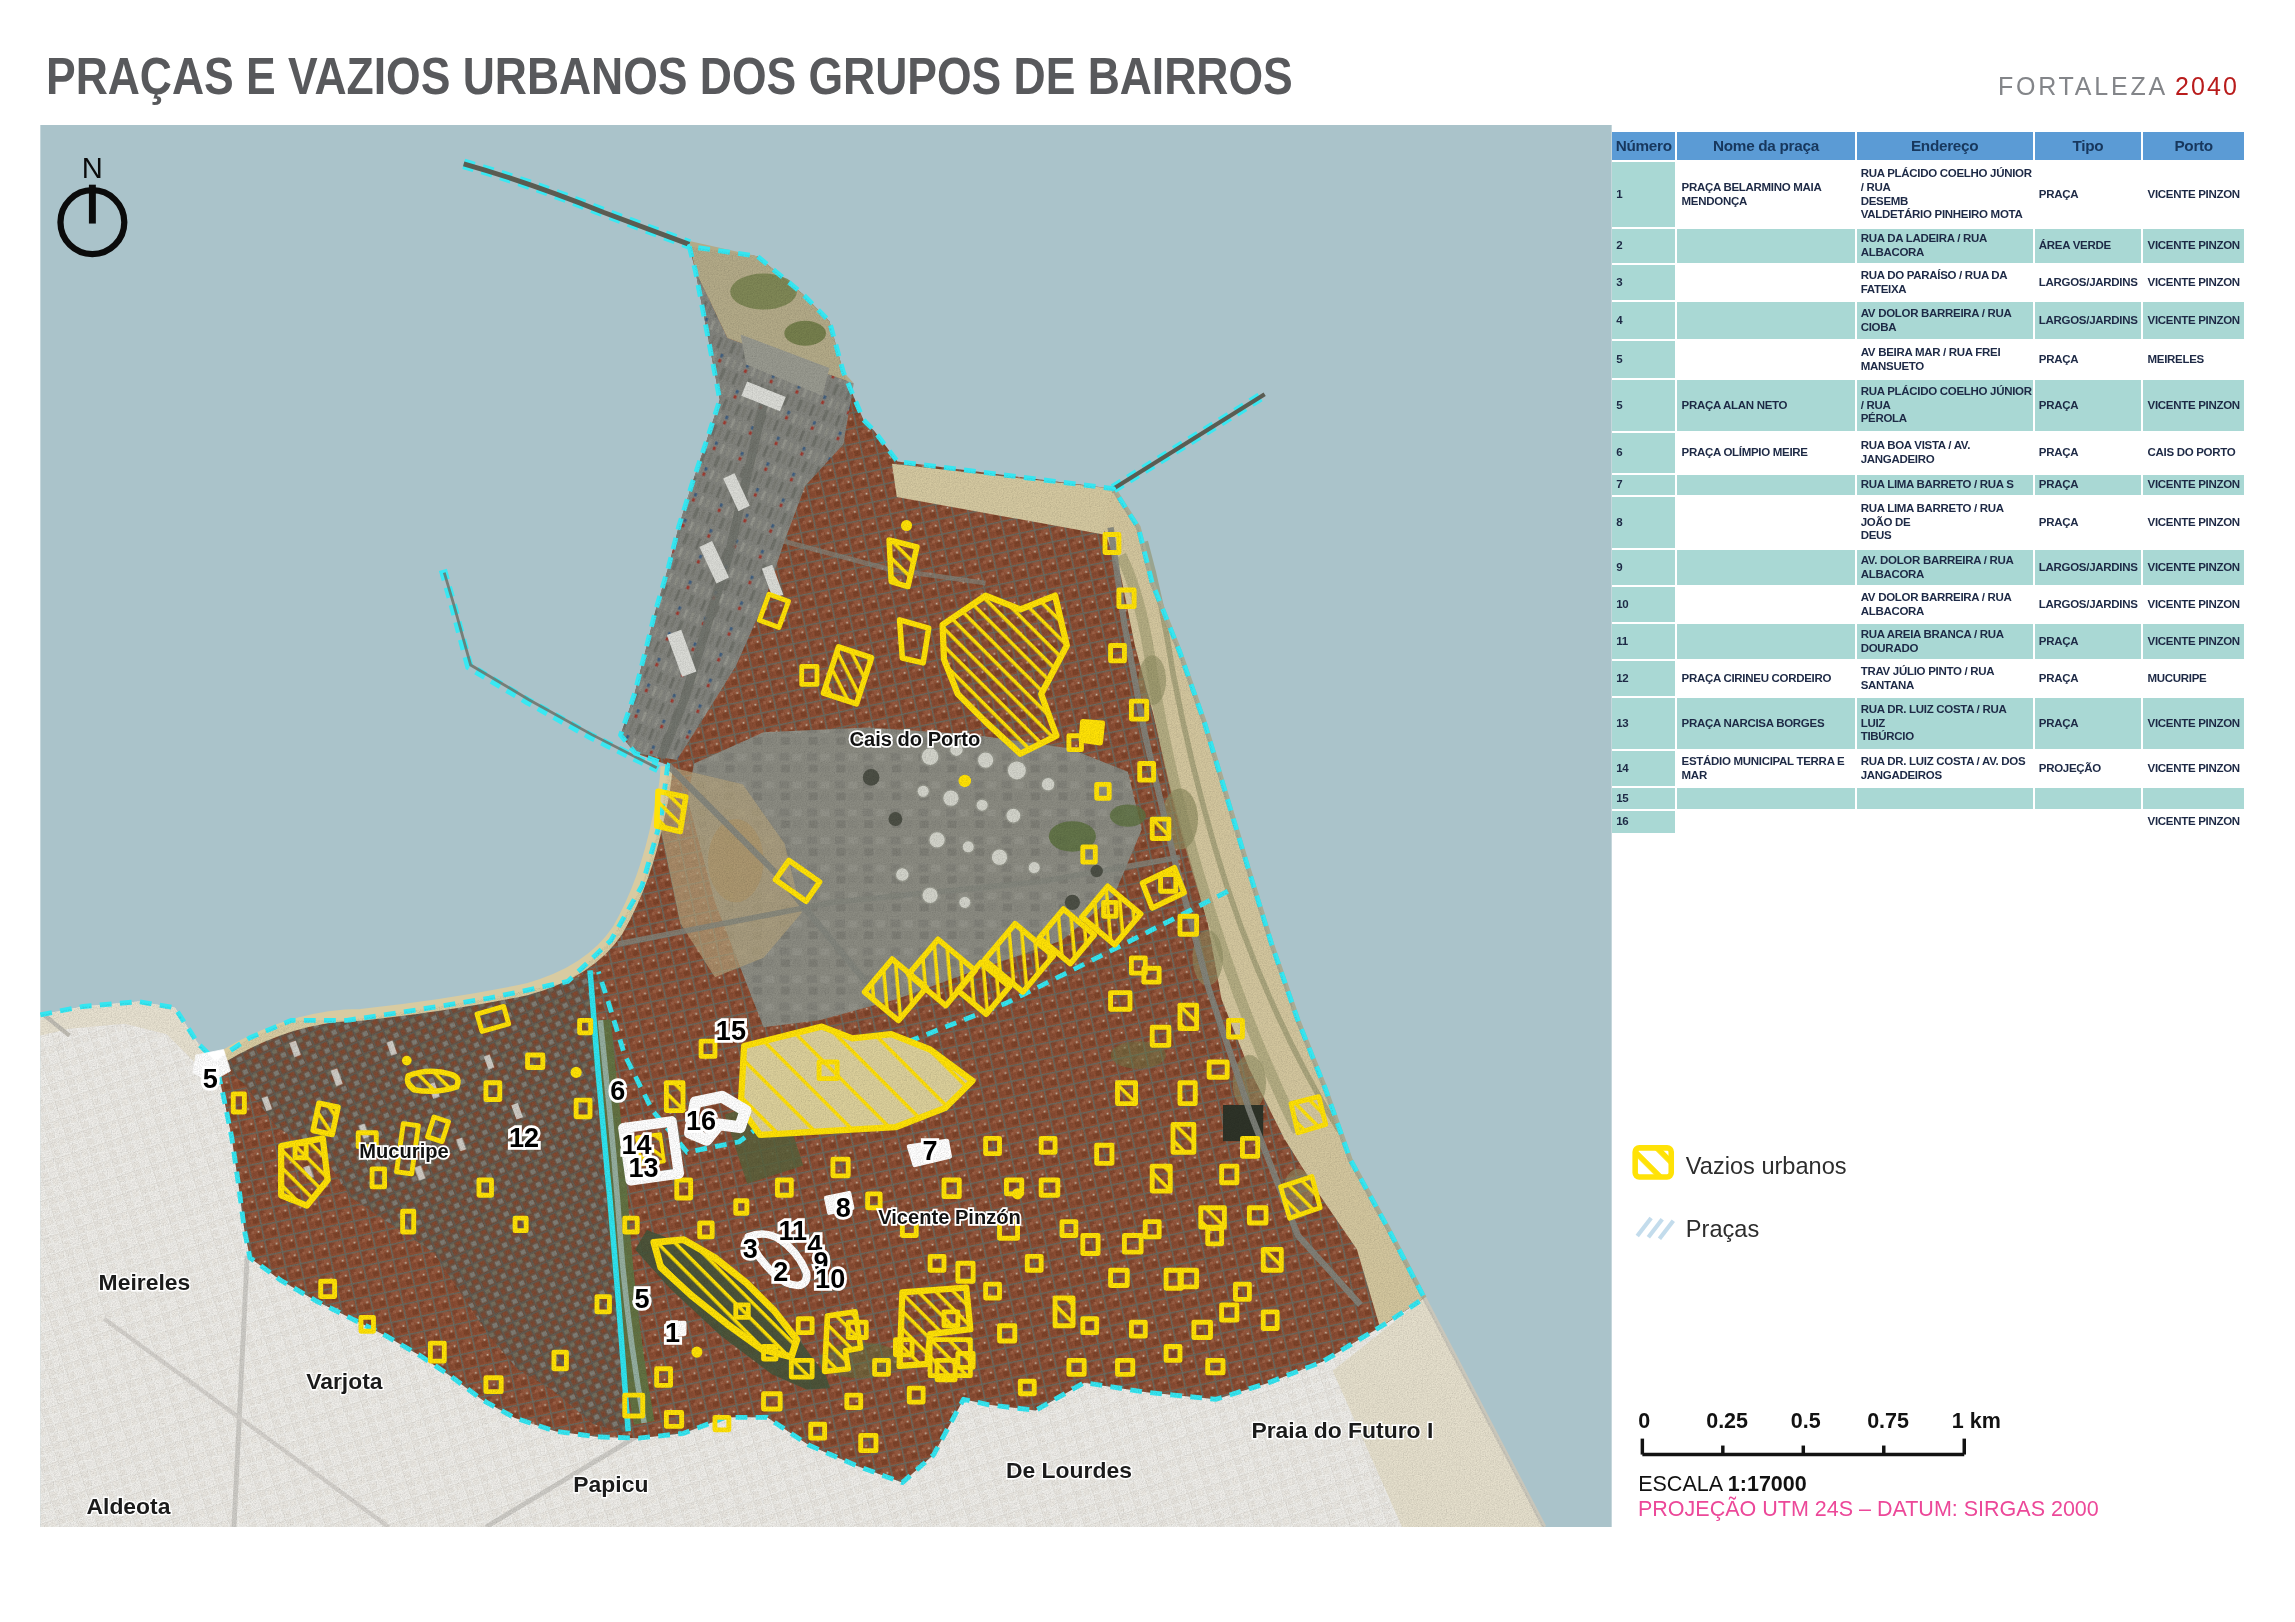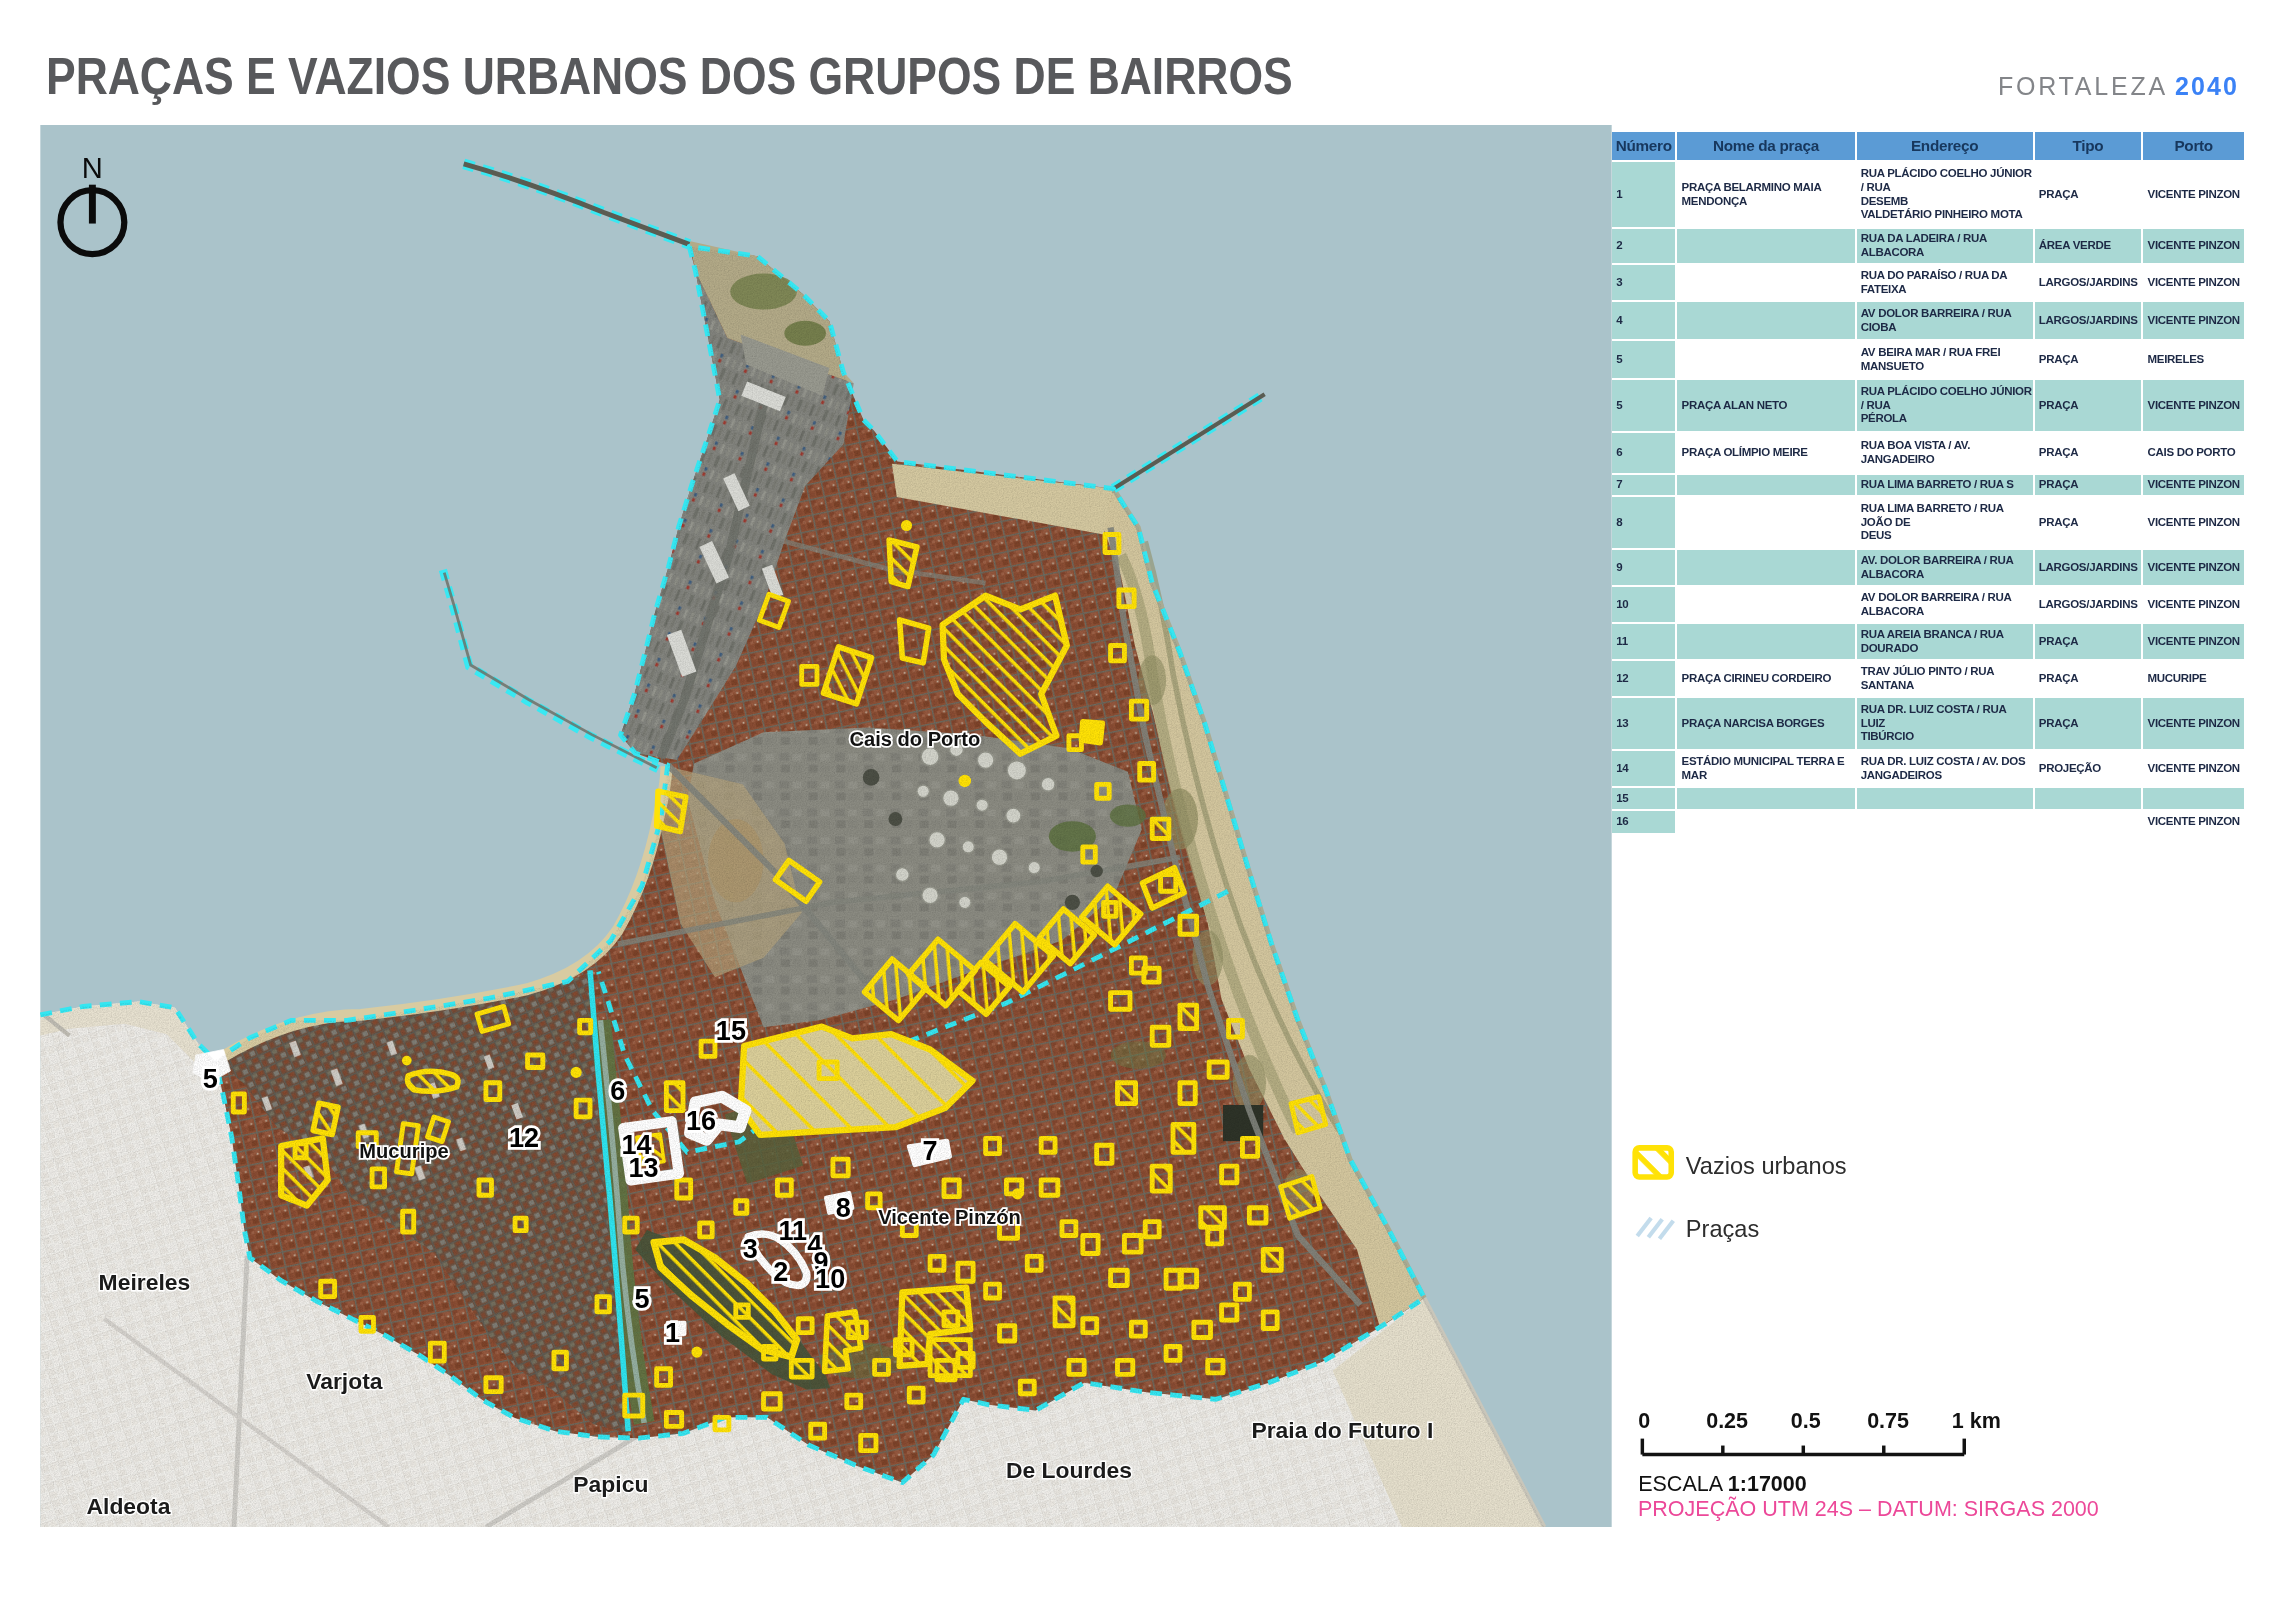--- a/index.html
+++ b/index.html
@@ -11,21 +11,21 @@
 td.n{background:#a9d8d4}
 tr.tl td{background:#a9d8d4}
 tr.wh td{background:#fff}
 tr.wh td.n{background:#a9d8d4}
 </style>
 </head>
 <body>
 
 <div class="abs" style="left:46px;top:46px;font-size:52px;font-weight:bold;color:#58595c;white-space:nowrap;transform:scaleX(.855);transform-origin:left top;letter-spacing:0px">PRAÇAS E VAZIOS URBANOS DOS GRUPOS DE BAIRROS</div>
 
-<div class="abs" style="right:56px;top:72px;font-size:25px;color:#838589;white-space:nowrap"><span style="letter-spacing:2.8px">FORTALEZA</span> <span style="font-weight:bold;color:#3b82f6;letter-spacing:2.1px">2040</span></div>
+<div class="abs" style="right:56px;top:72px;font-size:25px;color:#838589;white-space:nowrap"><span style="letter-spacing:2.8px">FORTALEZA</span> <span style="font-weight:normal;color:#b91c1c;letter-spacing:2.1px">2040</span></div>
 
 <table class="t abs" style="left:1610px;top:130px;width:636px">
 <colgroup>
       <col style="width:63px">
       <col style="width:176px">
       <col style="width:175px">
       <col style="width:106px">
       <col style="width:100px">
     </colgroup>
 <tbody>

